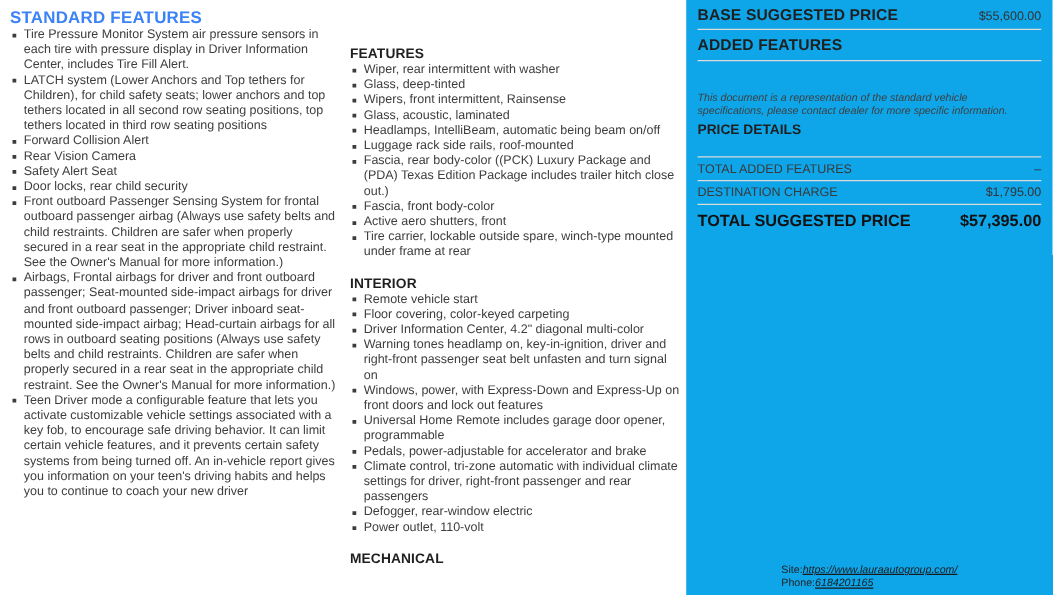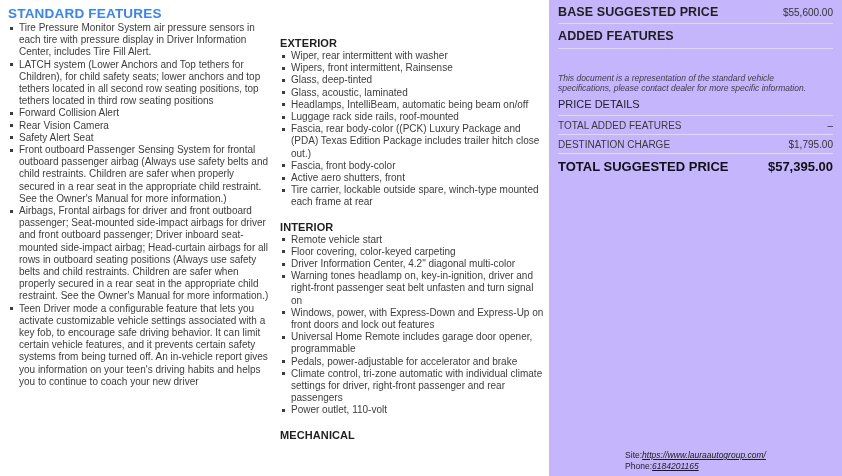--- a/index.html
+++ b/index.html
@@ -27,37 +27,37 @@
     position:relative; padding-left:11px;
     font-size:10px; line-height:12.2px; color:#3d3d3d;
   }
   .feat-item::before {
     content:''; position:absolute; left:2px; top:4.6px;
     width:3px; height:3px; background:#3d3d3d;
   }
 
   .price-panel {
     position:absolute; left:549px; top:0; right:0; bottom:0;
-    background:#c4b5fd; padding:0 9px; box-sizing:border-box;
+    background:#0ea5e9; padding:0 9px; box-sizing:border-box;
   }
   .p-row {
     display:flex; justify-content:space-between; align-items:baseline;
     border-bottom:1px solid #dcdcdc;
   }
   .row-base  { padding:5px 0 3px; }
   .row-added { padding:5px 0 4px; }
   .big-label { font-size:12.5px; font-weight:bold; color:#1f1f1f; line-height:15px; letter-spacing:0.1px; }
   .base-value { font-size:10px; color:#333; }
   .disclaimer {
     margin-top:24px; font-style:italic; font-size:8.5px; line-height:10px;
     color:#3f3f3f; max-width:252px;
   }
   .price-details-heading {
-    font-size:11px; font-weight:normal; color:#1f1f1f;
-    padding:5px 0 4px; border-bottom:1px solid #dcdcdc; line-height:13px;
+    font-size:11px; font-weight:bold; color:#1f1f1f;
+    padding:5px 0 14px; border-bottom:1px solid #dcdcdc; line-height:13px;
   }
   .detail-row { font-size:10px; color:#333; padding:4px 0 3px; }
   .detail-row .d-label { color:#3a3a3a; }
   .total-row { border-bottom:none; padding:5px 0; }
   .total-row .t-label, .total-row .t-value {
     font-size:13px; font-weight:bold; color:#111; line-height:16px;
   }
   .panel-footer {
     position:absolute; left:0; right:0; bottom:4px; text-align:center;
     font-size:8.5px; line-height:11px; color:#222;
@@ -71,56 +71,58 @@
 <div class="col" id="left-col-wrap">
   <div class="page-title">STANDARD FEATURES</div>
   <div id="left-col">
       <div class="section">
         <ul class="feat-list">
           <li class="feat-item">Tire Pressure Monitor System air pressure sensors in each tire with pressure display in Driver Information Center, includes Tire Fill Alert.</li>
           <li class="feat-item">LATCH system (Lower Anchors and Top tethers for Children), for child safety seats; lower anchors and top tethers located in all second row seating positions, top tethers located in third row seating positions</li>
           <li class="feat-item">Forward Collision Alert</li>
           <li class="feat-item">Rear Vision Camera</li>
           <li class="feat-item">Safety Alert Seat</li>
+          <li class="feat-item">Door locks, rear child security</li>
           <li class="feat-item">Front outboard Passenger Sensing System for frontal outboard passenger airbag (Always use safety belts and child restraints. Children are safer when properly secured in a rear seat in the appropriate child restraint. See the Owner's Manual for more information.)</li>
           <li class="feat-item">Airbags, Frontal airbags for driver and front outboard passenger; Seat-mounted side-impact airbags for driver and front outboard passenger; Driver inboard seat-mounted side-impact airbag; Head-curtain airbags for all rows in outboard seating positions (Always use safety belts and child restraints. Children are safer when properly secured in a rear seat in the appropriate child restraint. See the Owner's Manual for more information.)</li>
           <li class="feat-item">Teen Driver mode a configurable feature that lets you activate customizable vehicle settings associated with a key fob, to encourage safe driving behavior. It can limit certain vehicle features, and it prevents certain safety systems from being turned off. An in-vehicle report gives you information on your teen's driving habits and helps you to continue to coach your new driver</li>
         </ul>
       </div>
     </div>
 </div>
 
 <div class="col" id="mid-col-wrap">
   <div id="mid-col">
       <div class="section">
-        <div class="sec-heading">EXTERIOR</div>
+        <div class="sec-heading">FEATURES</div>
         <ul class="feat-list">
           <li class="feat-item">Wiper, rear intermittent with washer</li>
+          <li class="feat-item">Glass, deep-tinted</li>
           <li class="feat-item">Wipers, front intermittent, Rainsense</li>
-          <li class="feat-item">Glass, deep-tinted</li>
           <li class="feat-item">Glass, acoustic, laminated</li>
           <li class="feat-item">Headlamps, IntelliBeam, automatic being beam on/off</li>
           <li class="feat-item">Luggage rack side rails, roof-mounted</li>
           <li class="feat-item">Fascia, rear body-color ((PCK) Luxury Package and (PDA) Texas Edition Package includes trailer hitch close out.)</li>
           <li class="feat-item">Fascia, front body-color</li>
           <li class="feat-item">Active aero shutters, front</li>
-          <li class="feat-item">Tire carrier, lockable outside spare, winch-type mounted each frame at rear</li>
+          <li class="feat-item">Tire carrier, lockable outside spare, winch-type mounted under frame at rear</li>
         </ul>
       </div>
       <div class="section">
         <div class="sec-heading">INTERIOR</div>
         <ul class="feat-list">
           <li class="feat-item">Remote vehicle start</li>
           <li class="feat-item">Floor covering, color-keyed carpeting</li>
           <li class="feat-item">Driver Information Center, 4.2" diagonal multi-color</li>
           <li class="feat-item">Warning tones headlamp on, key-in-ignition, driver and right-front passenger seat belt unfasten and turn signal on</li>
           <li class="feat-item">Windows, power, with Express-Down and Express-Up on front doors and lock out features</li>
           <li class="feat-item">Universal Home Remote includes garage door opener, programmable</li>
           <li class="feat-item">Pedals, power-adjustable for accelerator and brake</li>
           <li class="feat-item">Climate control, tri-zone automatic with individual climate settings for driver, right-front passenger and rear passengers</li>
+          <li class="feat-item">Defogger, rear-window electric</li>
           <li class="feat-item">Power outlet, 110-volt</li>
         </ul>
       </div>
       <div class="section">
         <div class="sec-heading">MECHANICAL</div>
       </div>
     </div>
 </div>
 
 <div class="price-panel">

